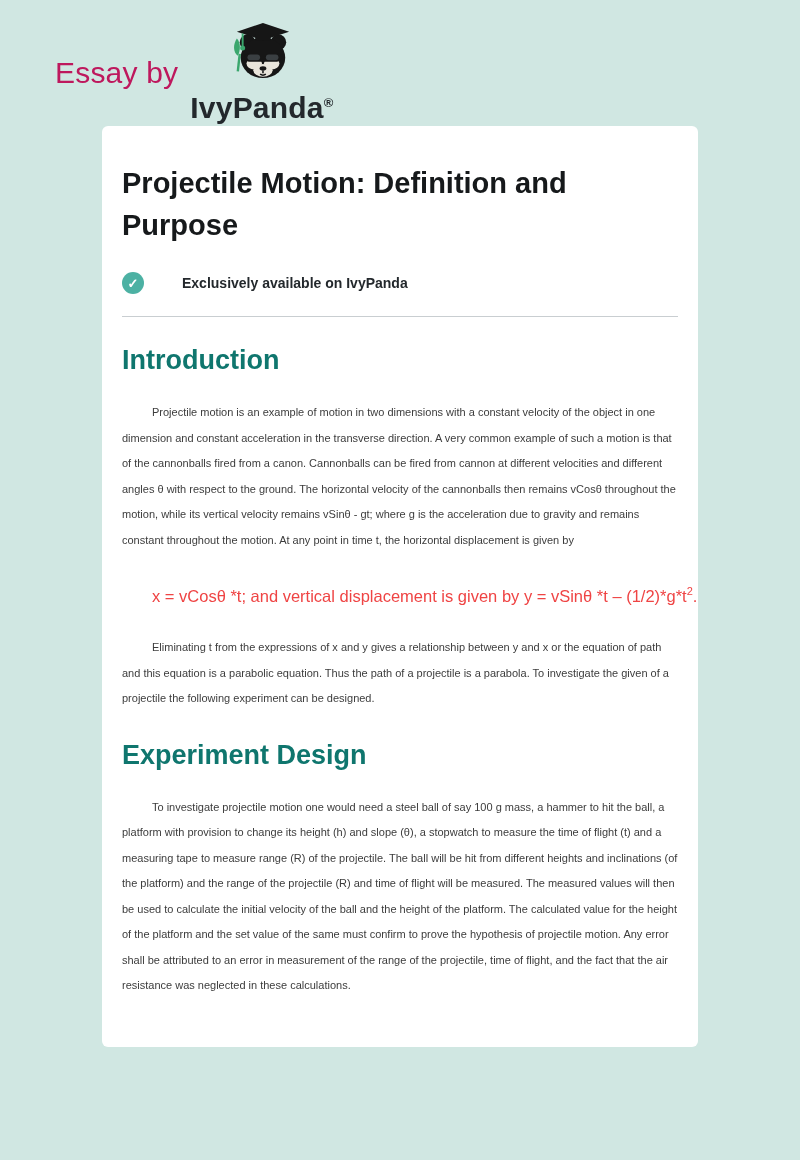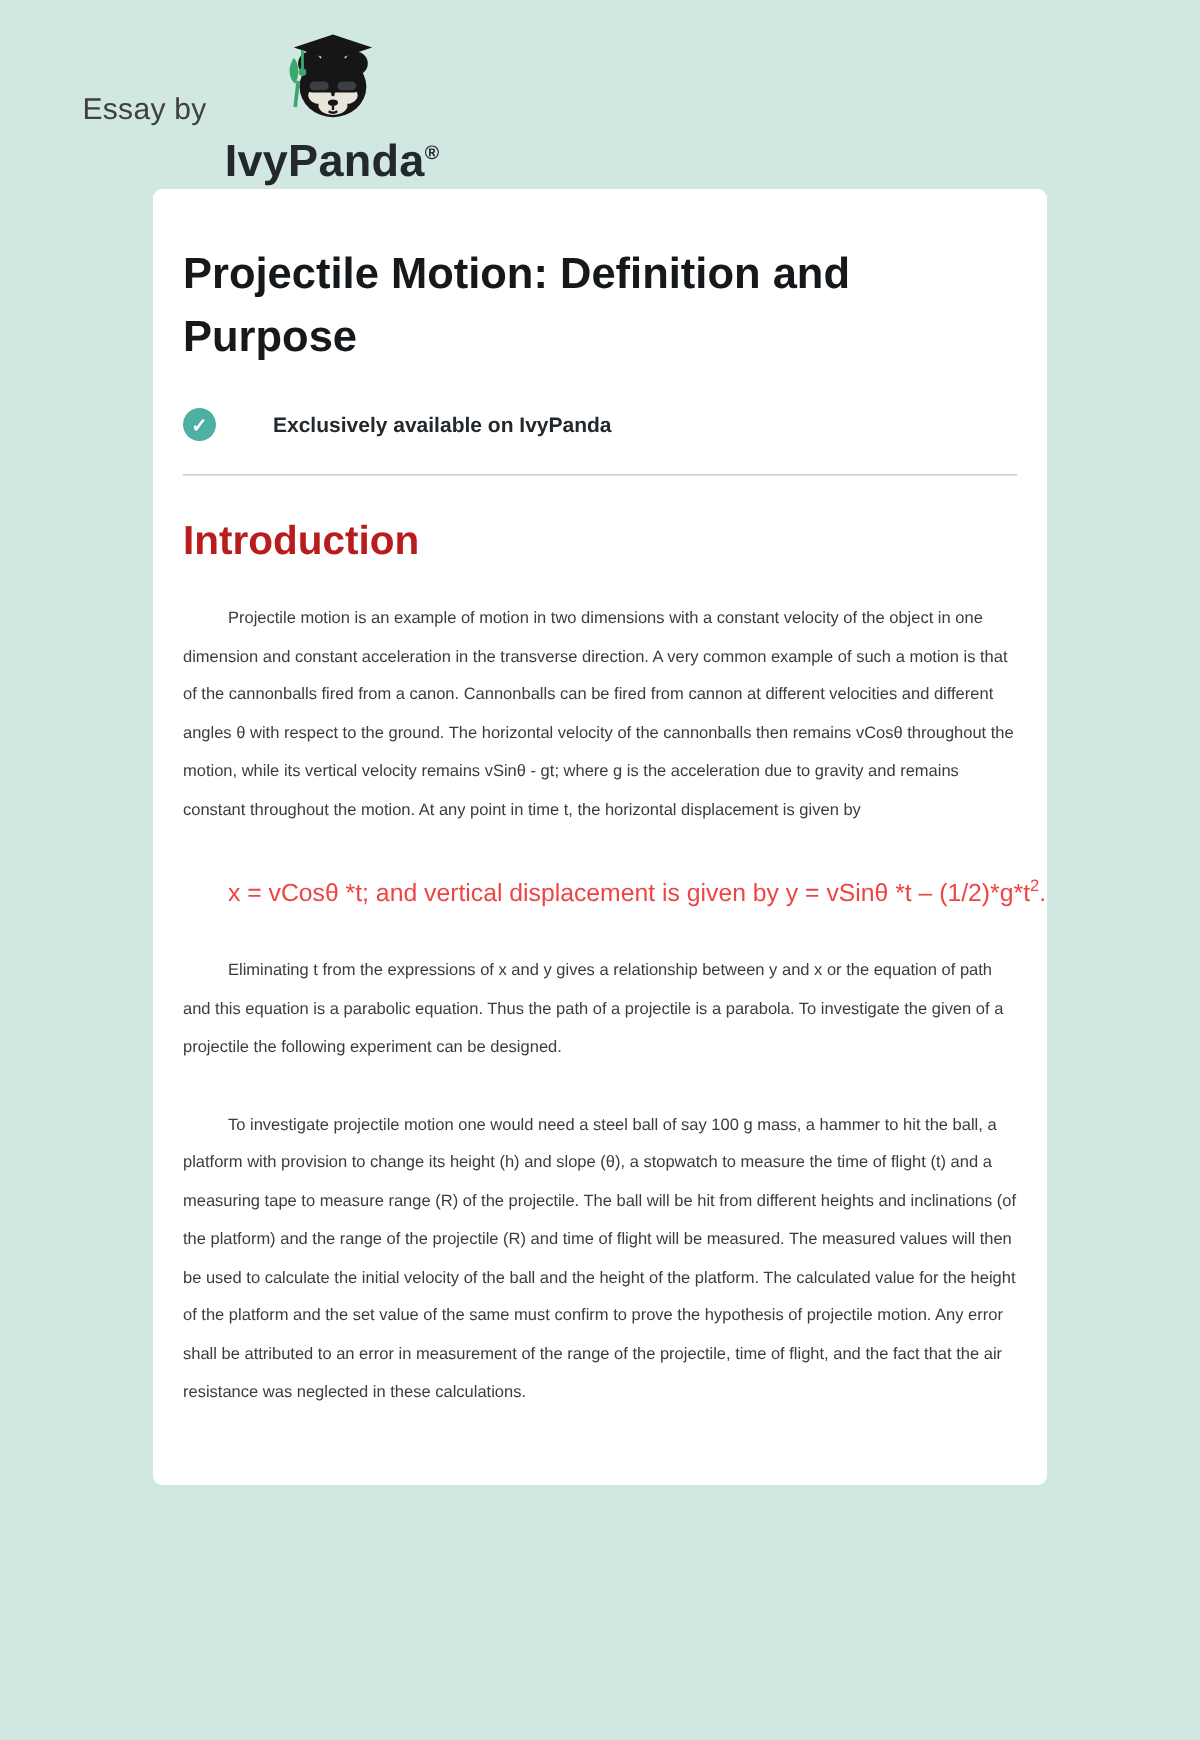--- a/index.html
+++ b/index.html
@@ -14,23 +14,23 @@
 
   
   .site-header {
     display: flex;
     align-items: center;
     gap: 12px;
     padding: 36px 0 0 55px;
     height: 110px;
   }
   .essay-by {
-    font-size: 20px;
+    font-size: 30px;
     font-weight: 400;
-    color: #404040;
+    color: #be185d;
     letter-spacing: 0.2px;
   }
   .logo-link {
     display: flex;
     align-items: center;
     gap: 10px;
     text-decoration: none;
     cursor: pointer;
     flex-direction: column;
   }
@@ -93,21 +93,21 @@
 
   .divider {
     border: none;
     border-top: 1px solid #c9ced1;
     margin: 0 0 8px 0;
   }
 
   .section-heading {
     font-size: 27px;
     font-weight: 700;
-    color: #b91c1c;
+    color: #0f766e;
     margin: 28px 0 24px 0;
   }
 
   .body-p {
     font-size: 11px;
     line-height: 25.5px;
     color: #3c3c3c;
     text-indent: 30px;
     margin-bottom: 26px;
   }
@@ -173,16 +173,17 @@
   <hr class="divider">
 
   <h2 class="section-heading">Introduction</h2>
 
   <p class="body-p">Projectile motion is an example of motion in two dimensions with a constant velocity of the object in one dimension and constant acceleration in the transverse direction. A very common example of such a motion is that of the cannonballs fired from a canon. Cannonballs can be fired from cannon at different velocities and different angles θ with respect to the ground. The horizontal velocity of the cannonballs then remains vCosθ throughout the motion, while its vertical velocity remains vSinθ - gt; where g is the acceleration due to gravity and remains constant throughout the motion. At any point in time t, the horizontal displacement is given by</p>
 
   <p class="equation-p"><span>x = vCosθ *t; and vertical displacement is given by y = vSinθ *t – (1/2)*g*t</span><sup>2</sup><span>.</span></p>
 
   <p class="body-p">Eliminating t from the expressions of x and y gives a relationship between y and x or the equation of path and this equation is a parabolic equation. Thus the path of a projectile is a parabola. To investigate the given of a projectile the following experiment can be designed.</p>
 
+  <h2 class="section-heading">Experiment Design</h2>
 
   <p class="body-p last-p">To investigate projectile motion one would need a steel ball of say 100 g mass, a hammer to hit the ball, a platform with provision to change its height (h) and slope (θ), a stopwatch to measure the time of flight (t) and a measuring tape to measure range (R) of the projectile. The ball will be hit from different heights and inclinations (of the platform) and the range of the projectile (R) and time of flight will be measured. The measured values will then be used to calculate the initial velocity of the ball and the height of the platform. The calculated value for the height of the platform and the set value of the same must confirm to prove the hypothesis of projectile motion. Any error shall be attributed to an error in measurement of the range of the projectile, time of flight, and the fact that the air resistance was neglected in these calculations.</p>
 
 </main>
 
 </body></html>

